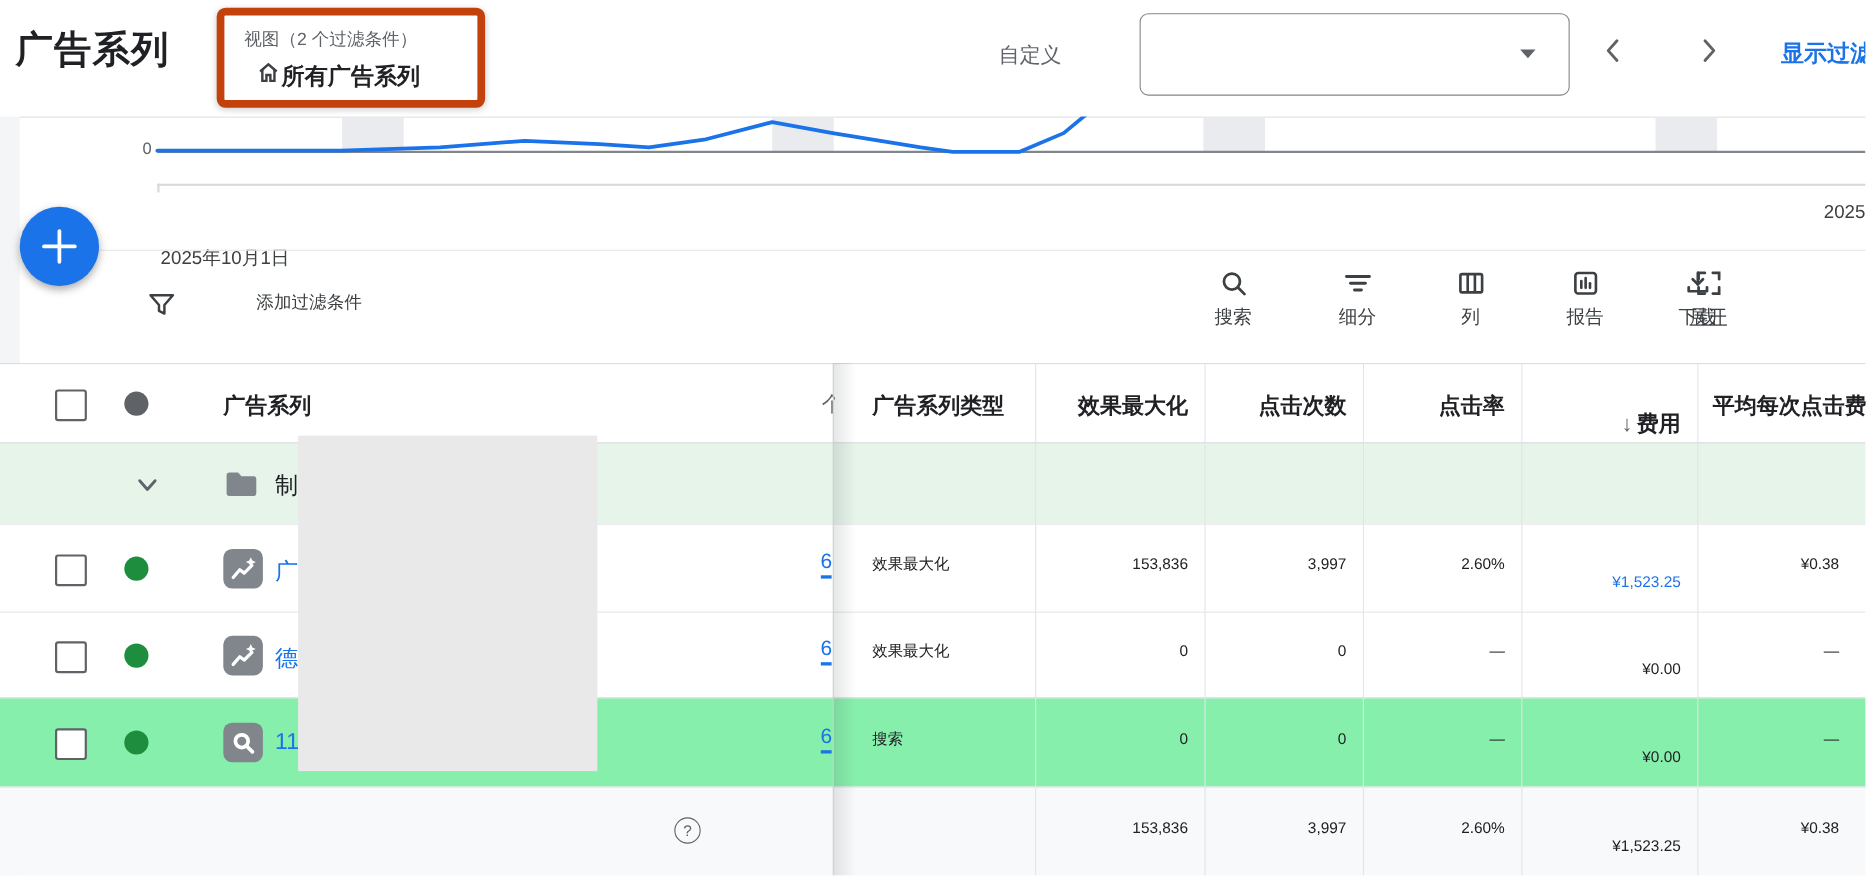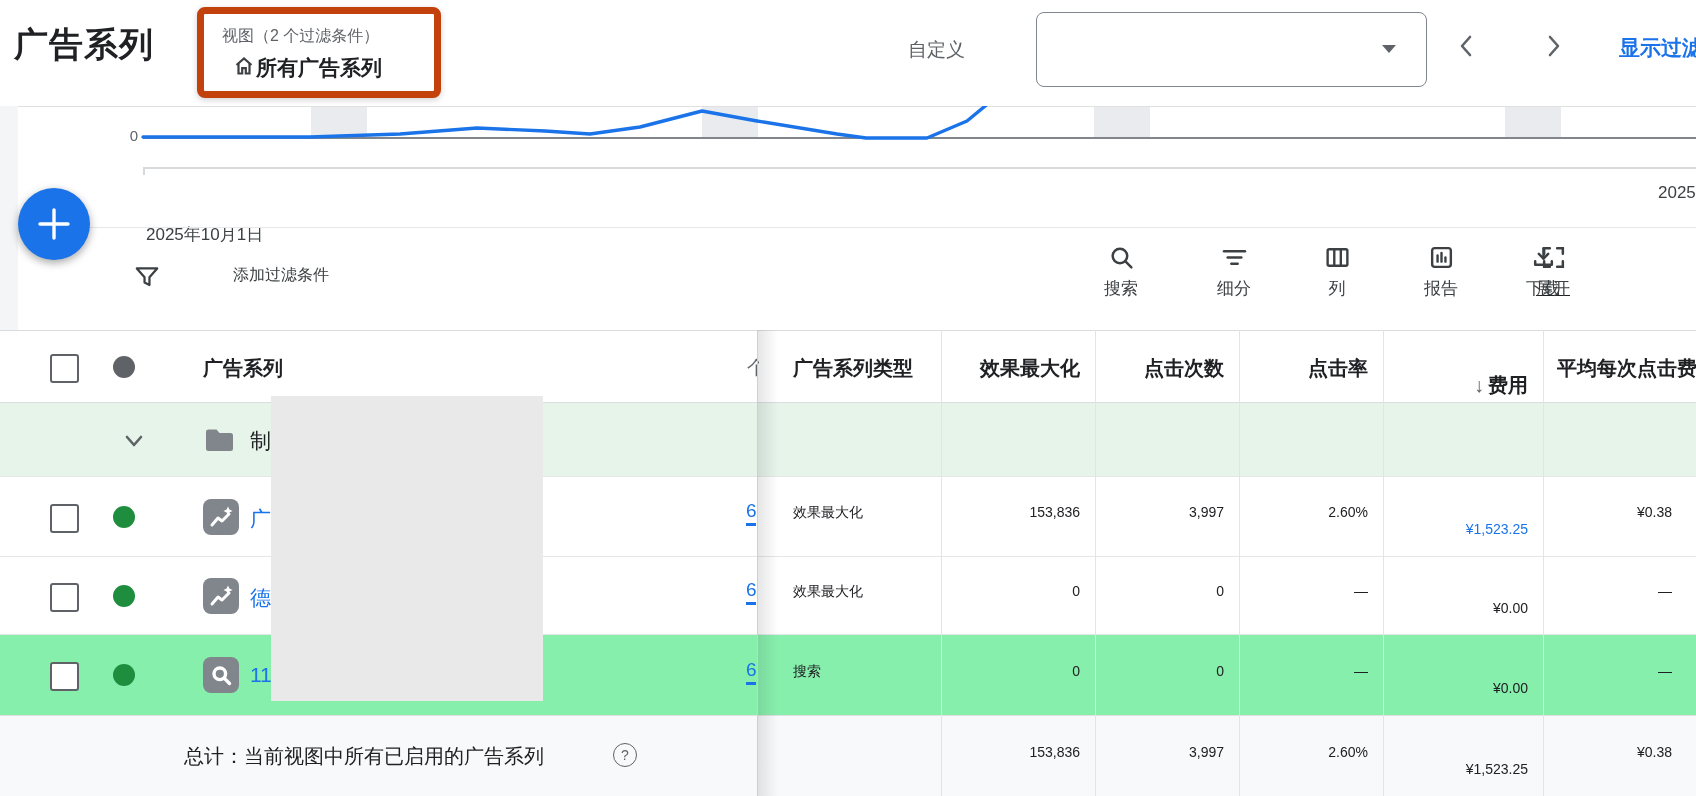--- a/index.html
+++ b/index.html
@@ -288,21 +288,20 @@
   </div>
   <div class="vcell c-type" style="top:28px;">搜索</div>
   <div class="vcell c-impr" style="top:28px;">0</div>
   <div class="vcell c-clicks" style="top:28px;">0</div>
   <div class="vcell c-ctr" style="top:28px;">—</div>
   <div class="vcell c-cost" style="top:28px;">¥0.00</div>
   <div class="vcell c-avg" style="top:28px;">—</div>
 </div>
 
 <div class="trow row-total">
-  <div class="total-label" style="top:27px;">总计：当前视图中所有已启用的广告系列</div>
   <div class="help" style="top:27px;">
       <span>?</span>
     </div>
   <div class="vcell c-impr" style="top:28px;">153,836</div>
   <div class="vcell c-clicks" style="top:28px;">3,997</div>
   <div class="vcell c-ctr" style="top:28px;">2.60%</div>
   <div class="vcell c-cost" style="top:28px;">¥1,523.25</div>
   <div class="vcell c-avg" style="top:28px;">¥0.38</div>
 </div>
 

